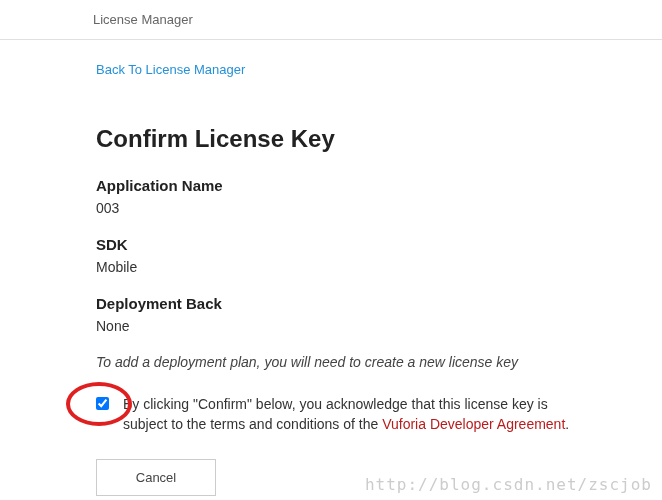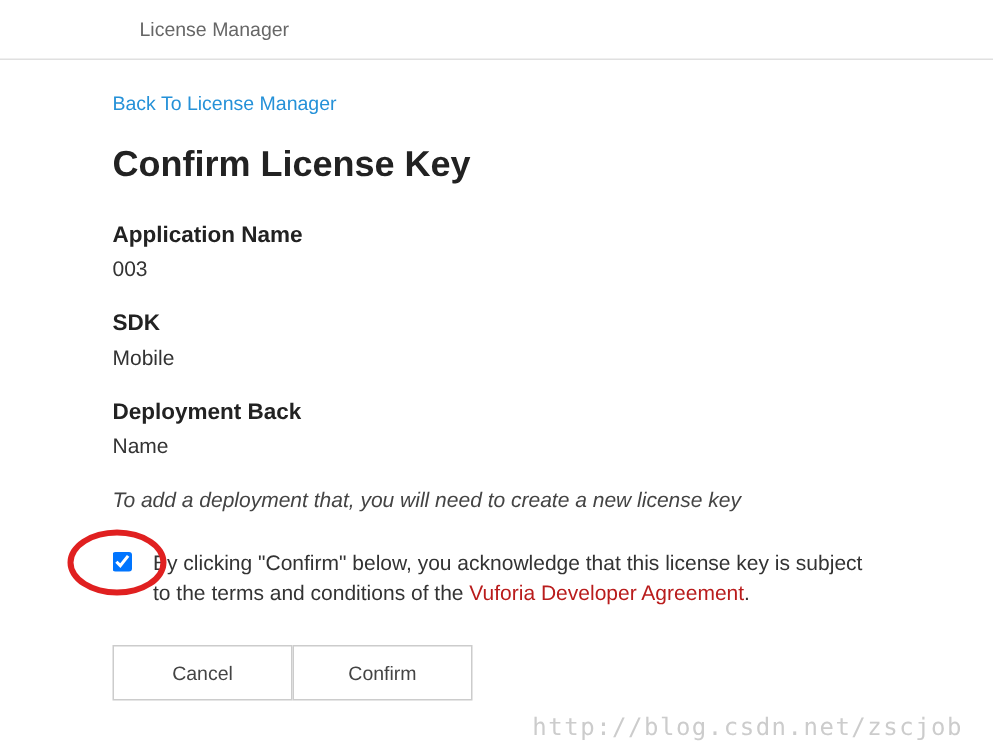--- a/index.html
+++ b/index.html
@@ -20,35 +20,36 @@
       padding: 12px 18px;
       font-size: 13px;
       color: #666;
       cursor: pointer;
     }
     .tab.active {
       background: #e0e0e0;
       color: #333;
     }
     .content {
-      padding: 20px 75px 0 75px;
+      padding: 20px 75px 0 96px;
     }
     .back-link {
       color: #2591d8;
       font-size: 13px;
       text-decoration: none;
       display: inline-block;
       margin-bottom: 20px;
       cursor: pointer;
     }
     h1 {
       font-size: 24px;
       font-weight: bold;
       color: #222;
       margin-bottom: 24px;
+      margin-top: 28px;
     }
     .field-label {
       font-size: 15px;
       font-weight: bold;
       color: #222;
       margin-bottom: 6px;
     }
     .field-value {
       font-size: 14px;
       color: #333;
@@ -102,21 +103,21 @@
       top: -12px;
       width: 66px;
       height: 44px;
       border: 4px solid #e02020;
       border-radius: 50%;
       pointer-events: none;
     }
     .watermark {
       position: absolute;
       bottom: 6px;
-      right: 20px;
+      right: 10px;
       font-size: 16px;
       color: #ccc;
       letter-spacing: 1px;
       font-family: monospace;
       text-align: right;
     }
   </style>
 </head>
 <body>
 
@@ -129,31 +130,30 @@
 
   <h1>Confirm License Key</h1>
 
   <div class="field-label">Application Name</div>
   <div class="field-value">003</div>
 
   <div class="field-label">SDK</div>
   <div class="field-value">Mobile</div>
 
   <div class="field-label">Deployment Back</div>
-  <div class="field-value">Name</div>
+  <div class="field-value">None</div>
 
-  <div class="note">To add a deployment that, you will need to create a new license key</div>
+  <div class="note">To add a deployment plan, you will need to create a new license key</div>
 
   <div class="checkbox-row">
     <div class="red-circle"></div>
     <input type="checkbox" checked="" style="">
     <div class="checkbox-text">
       <span>By clicking "Confirm" below, you acknowledge that this license key is subject to the terms and conditions of the </span><a class="agreement-link">Vuforia Developer Agreement</a><span>.</span>
     </div>
   </div>
 
   <div class="buttons">
     <button class="btn">Cancel</button>
-    <button class="btn">Confirm</button>
   </div>
 </div>
 
 <div class="watermark">http://blog.csdn.net/zscjob</div>
 
 </body></html>

